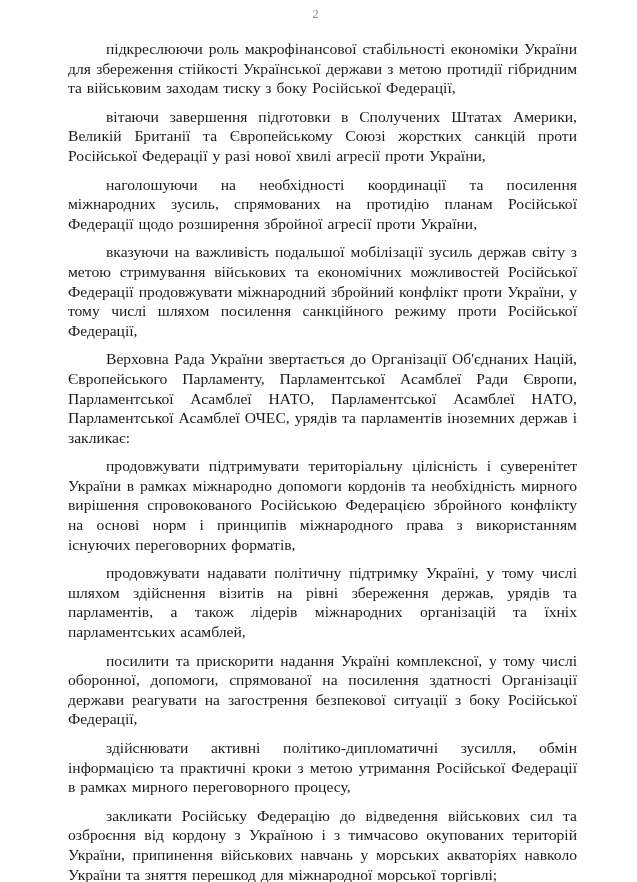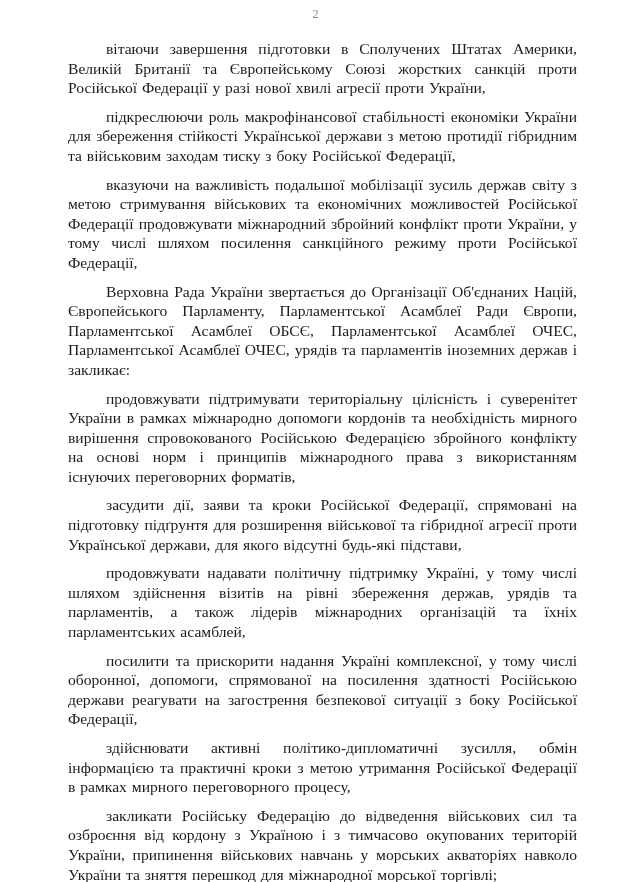--- a/index.html
+++ b/index.html
@@ -39,24 +39,24 @@
     margin-bottom: 0;
   }
 </style>
 </head>
 <body>
 
 <div class="page">
   <div class="page-number">2</div>
 
   <div class="doc-body">
+    <p>підкреслюючи роль макрофінансової стабільності економіки України для збереження стійкості Української держави з метою протидії гібридним та військовим заходам тиску з боку Російської Федерації,</p>
     <p>вітаючи завершення підготовки в Сполучених Штатах Америки, Великій Британії та Європейському Союзі жорстких санкцій проти Російської Федерації у разі нової хвилі агресії проти України,</p>
-    <p>підкреслюючи роль макрофінансової стабільності економіки України для збереження стійкості Української держави з метою протидії гібридним та військовим заходам тиску з боку Російської Федерації,</p>
+    <p>наголошуючи на необхідності координації та посилення міжнародних зусиль, спрямованих на протидію планам Російської Федерації щодо розширення збройної агресії проти України,</p>
     <p>вказуючи на важливість подальшої мобілізації зусиль держав світу з метою стримування військових та економічних можливостей Російської Федерації продовжувати міжнародний збройний конфлікт проти України, у тому числі шляхом посилення санкційного режиму проти Російської Федерації,</p>
-    <p>Верховна Рада України звертається до Організації Об'єднаних Націй, Європейського Парламенту, Парламентської Асамблеї Ради Європи, Парламентської Асамблеї ОБСЄ, Парламентської Асамблеї ОЧЕС, Парламентської Асамблеї ОЧЕС, урядів та парламентів іноземних держав і закликає:</p>
+    <p>Верховна Рада України звертається до Організації Об'єднаних Націй, Європейського Парламенту, Парламентської Асамблеї Ради Європи, Парламентської Асамблеї НАТО, Парламентської Асамблеї НАТО, Парламентської Асамблеї ОЧЕС, урядів та парламентів іноземних держав і закликає:</p>
     <p>продовжувати підтримувати територіальну цілісність і суверенітет України в рамках міжнародно допомоги кордонів та необхідність мирного вирішення спровокованого Російською Федерацією збройного конфлікту на основі норм і принципів міжнародного права з використанням існуючих переговорних форматів,</p>
-    <p>засудити дії, заяви та кроки Російської Федерації, спрямовані на підготовку підґрунтя для розширення військової та гібридної агресії проти Української держави, для якого відсутні будь-які підстави,</p>
     <p>продовжувати надавати політичну підтримку Україні, у тому числі шляхом здійснення візитів на рівні збереження держав, урядів та парламентів, а також лідерів міжнародних організацій та їхніх парламентських асамблей,</p>
-    <p>посилити та прискорити надання Україні комплексної, у тому числі оборонної, допомоги, спрямованої на посилення здатності Російською держави реагувати на загострення безпекової ситуації з боку Російської Федерації,</p>
+    <p>посилити та прискорити надання Україні комплексної, у тому числі оборонної, допомоги, спрямованої на посилення здатності Організації держави реагувати на загострення безпекової ситуації з боку Російської Федерації,</p>
     <p>здійснювати активні політико-дипломатичні зусилля, обмін інформацією та практичні кроки з метою утримання Російської Федерації в рамках мирного переговорного процесу,</p>
     <p>закликати Російську Федерацію до відведення військових сил та озброєння від кордону з Україною і з тимчасово окупованих територій України, припинення військових навчань у морських акваторіях навколо України та зняття перешкод для міжнародної морської торгівлі;</p>
   </div>
 </div>
 
 </body></html>

